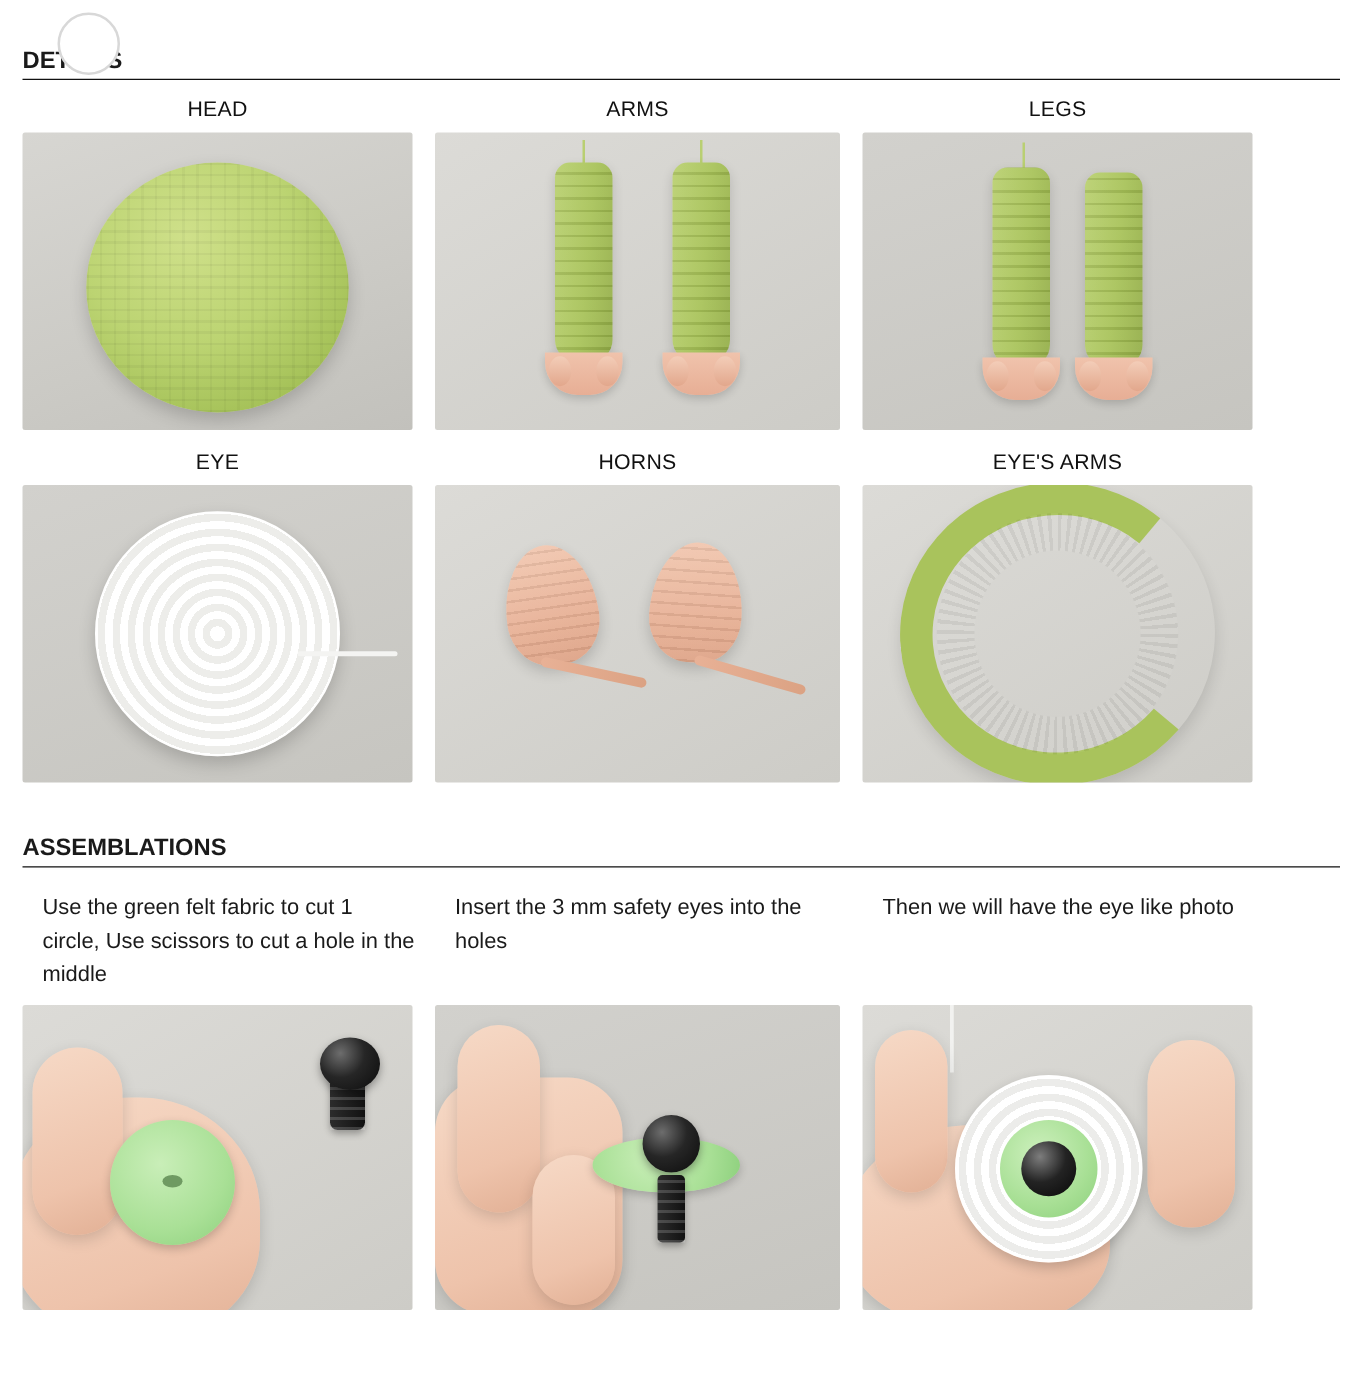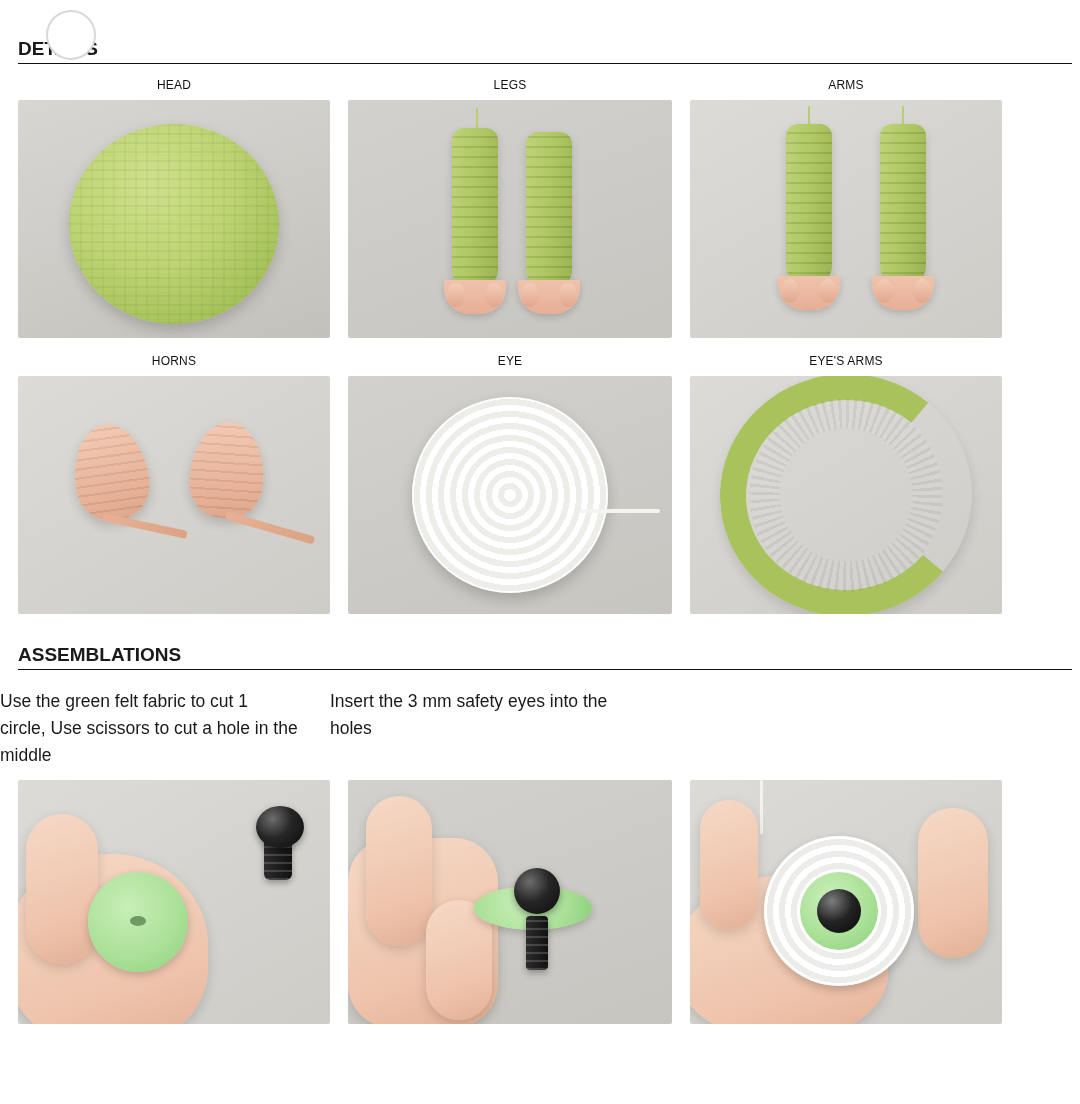--- a/index.html
+++ b/index.html
@@ -47,21 +47,21 @@
   .grid3 {
     display: grid;
     grid-template-columns: 312px 324px 312px;
     column-gap: 18px;
     margin-left: 18px;
     margin-top: 14px;
   }
 
   .cap {
     text-align: center;
-    font-size: 12px;
+    font-size: 17px;
     color: #111;
     padding-bottom: 8px;
     letter-spacing: 0.2px;
   }
 
   .photo {
     width: 100%;
     height: 100%;
     border-radius: 2px;
     position: relative;
@@ -261,21 +261,21 @@
   .string {
     position: absolute;
     width: 3px;
     background: #f2f2f0;
   }
 
   .steps {
     display: grid;
     grid-template-columns: 312px 324px 312px;
     column-gap: 18px;
-    margin-left: 0;
+    margin-left: 34px;
     margin-top: 18px;
   }
   .step-text {
     font-size: 17.5px;
     line-height: 1.55;
     color: #1a1a1a;
     padding-right: 14px;
     min-height: 86px;
   }
   .assemb-photos {
@@ -298,93 +298,94 @@
     <span class="section-head-inner">DETAILS</span>
   </div>
 
   <div class="grid3">
 
     <div>
       <div class="cap">HEAD</div>
       <div class="ph-wrap-a">
         <div class="photo bg-grey">
           <div class="ball"></div>
-        </div>
-      </div>
-    </div>
-
-    <div>
-      <div class="cap">LEGS</div>
-      <div class="ph-wrap-a">
-        <div class="photo bg-grey2">
-          <div class="thread" style="left:128px; top:8px; height:22px;"></div>
-          <div class="limb" style="left:104px; top:28px; height:160px;"></div>
-          <div class="foot" style="left:96px; top:180px;"></div>
-          <div class="limb" style="left:178px; top:32px; height:156px;"></div>
-          <div class="foot" style="left:170px; top:180px;"></div>
         </div>
       </div>
     </div>
 
     <div>
       <div class="cap">ARMS</div>
       <div class="ph-wrap-a">
         <div class="photo bg-grey3">
           <div class="thread" style="left:118px; top:6px; height:20px;"></div>
           <div class="thread" style="left:212px; top:6px; height:20px;"></div>
           <div class="limb" style="left:96px; top:24px; height:160px;"></div>
           <div class="foot" style="left:88px; top:176px;"></div>
           <div class="limb" style="left:190px; top:24px; height:160px;"></div>
           <div class="foot" style="left:182px; top:176px;"></div>
         </div>
       </div>
     </div>
+
+    <div>
+      <div class="cap">LEGS</div>
+      <div class="ph-wrap-a">
+        <div class="photo bg-grey2">
+          <div class="thread" style="left:128px; top:8px; height:22px;"></div>
+          <div class="limb" style="left:104px; top:28px; height:160px;"></div>
+          <div class="foot" style="left:96px; top:180px;"></div>
+          <div class="limb" style="left:178px; top:32px; height:156px;"></div>
+          <div class="foot" style="left:170px; top:180px;"></div>
+        </div>
+      </div>
+    </div>
   </div>
 
   <div class="grid3" style="margin-top:16px;">
+
+    <div>
+      <div class="cap">EYE</div>
+      <div class="ph-wrap-b">
+        <div class="photo bg-grey2">
+          <div class="disc"></div>
+          <div class="disc-tail"></div>
+        </div>
+      </div>
+    </div>
 
     <div>
       <div class="cap">HORNS</div>
       <div class="ph-wrap-b">
         <div class="photo bg-grey3">
           <div class="horn" style="left:56px; top:48px; transform:rotate(-8deg);"></div>
           <div class="horn-tail" style="left:84px; top:146px; width:86px; transform:rotate(12deg);"></div>
           <div class="horn" style="left:172px; top:46px; transform:rotate(4deg);"></div>
           <div class="horn-tail" style="left:206px; top:148px; width:92px; transform:rotate(16deg);"></div>
         </div>
       </div>
     </div>
 
     <div>
-      <div class="cap">EYE</div>
-      <div class="ph-wrap-b">
-        <div class="photo bg-grey2">
-          <div class="disc"></div>
-          <div class="disc-tail"></div>
-        </div>
-      </div>
-    </div>
-
-    <div>
       <div class="cap">EYE'S ARMS</div>
       <div class="ph-wrap-b">
         <div class="photo bg-grey3">
           <div class="brim"></div>
         </div>
       </div>
     </div>
   </div>
 
-  <div class="section-head-wrap" style="margin-top:30px;">
+  <div class="section-head-wrap" style="margin-top:42px;">
     <span class="section-head-inner">ASSEMBLATIONS</span>
   </div>
 
   <div class="steps">
     <div class="step-text">Use the green felt fabric to cut 1 circle, Use scissors to cut a hole in the middle</div>
     <div class="step-text">Insert the 3 mm safety eyes into the holes</div>
+    <div class="step-text">Then we will have the eye like photo</div>
   </div>
 
   <div class="assemb-photos">
 
     <div class="ph-wrap-d">
       <div class="photo bg-grey3">
         <div class="hand" style="left:-10px; top:74px; width:200px; height:190px;"></div>
         <div class="hand" style="left:8px; top:34px; width:72px; height:150px; border-radius:40px;"></div>
         <div class="felt-circle" style="left:70px; top:92px;"></div>
         <div class="felt-hole" style="left:112px; top:136px;"></div>

